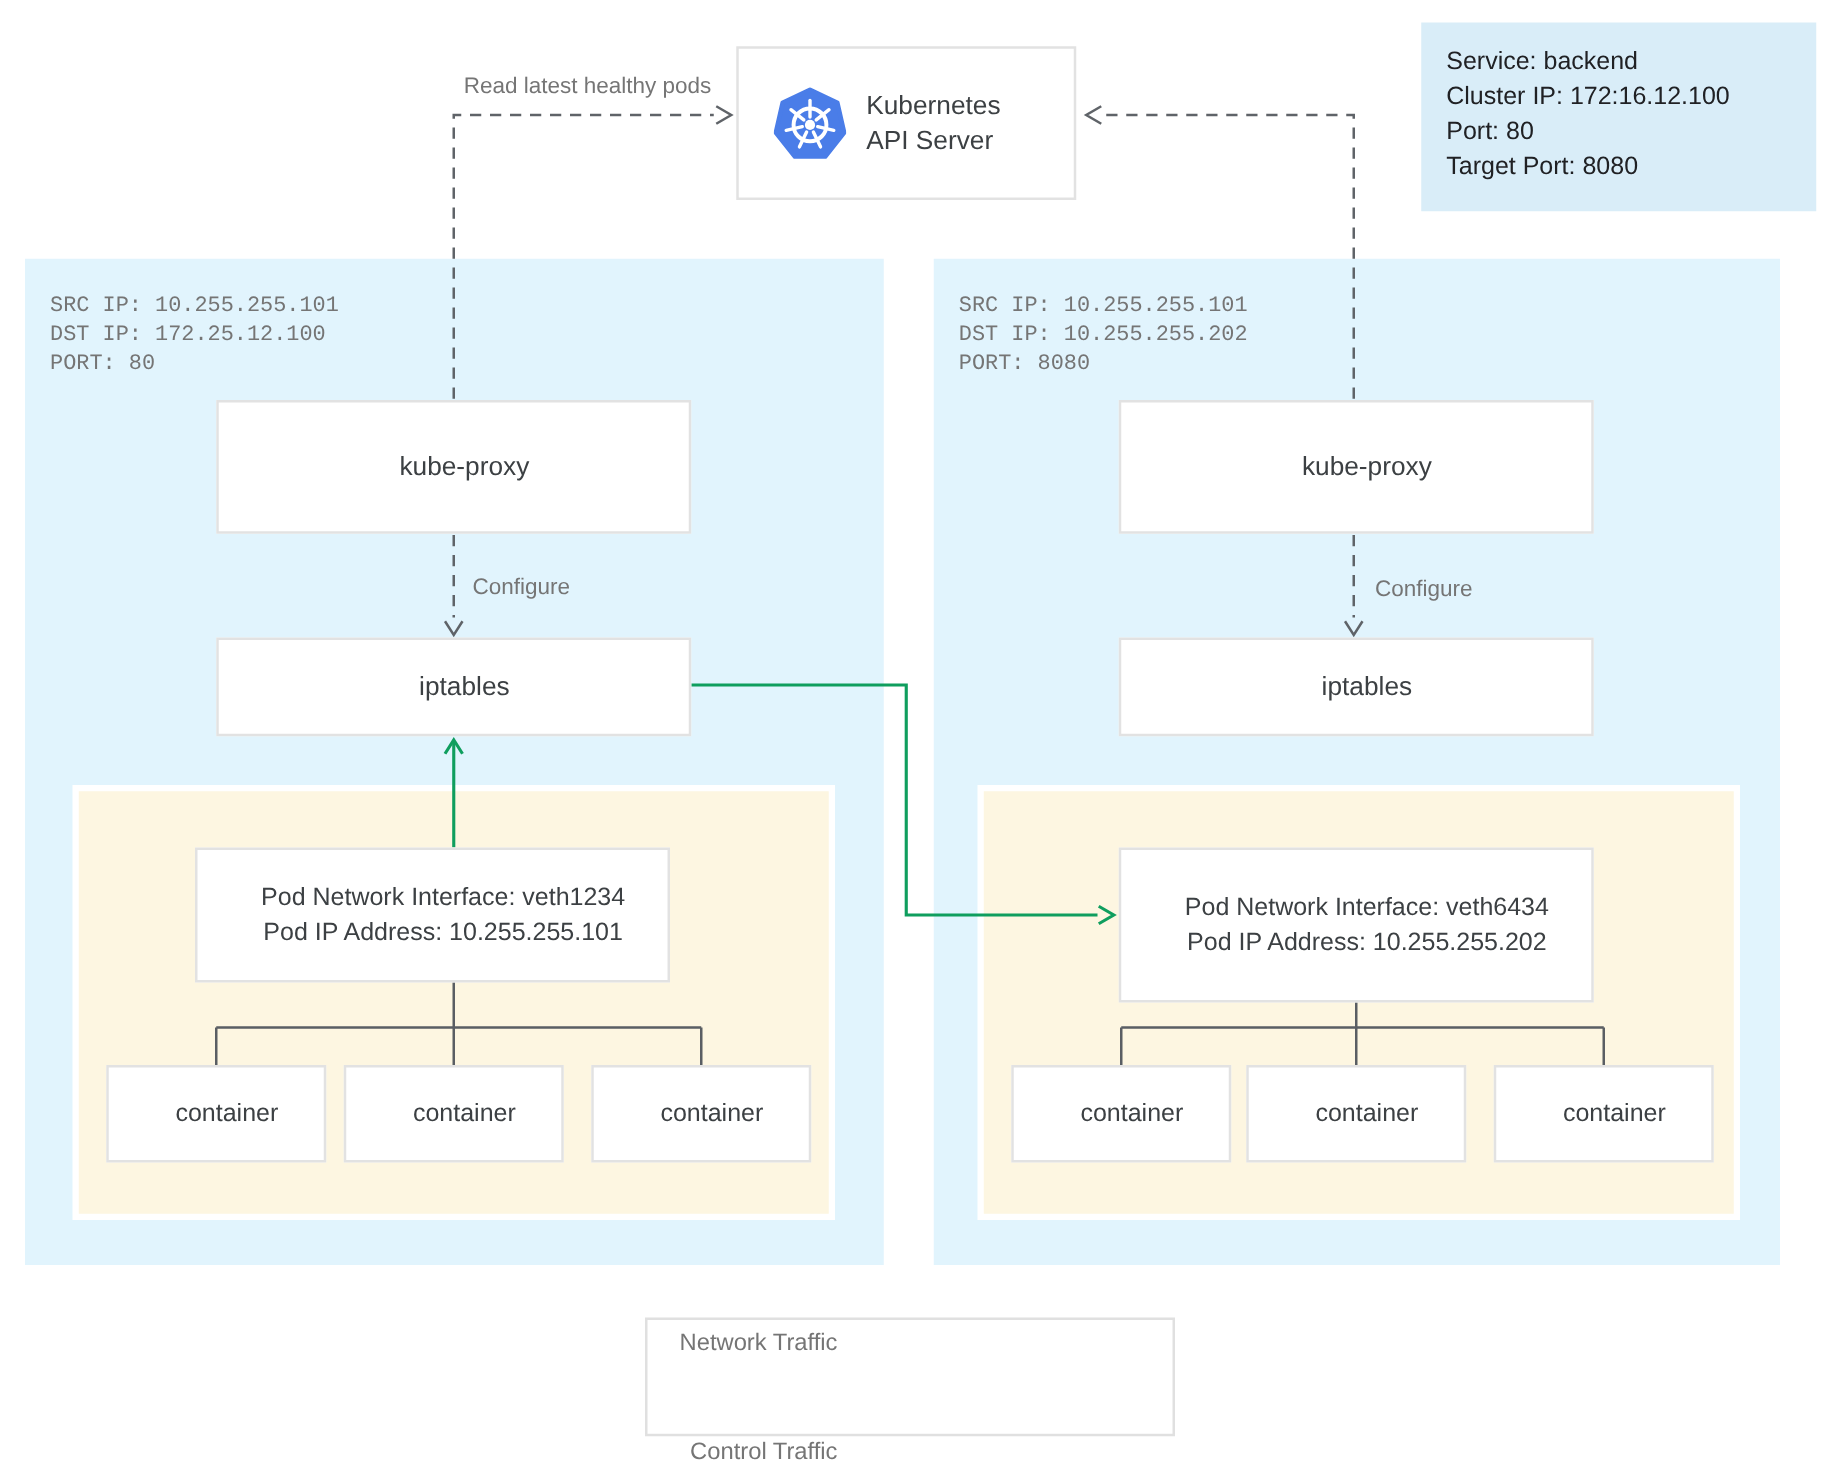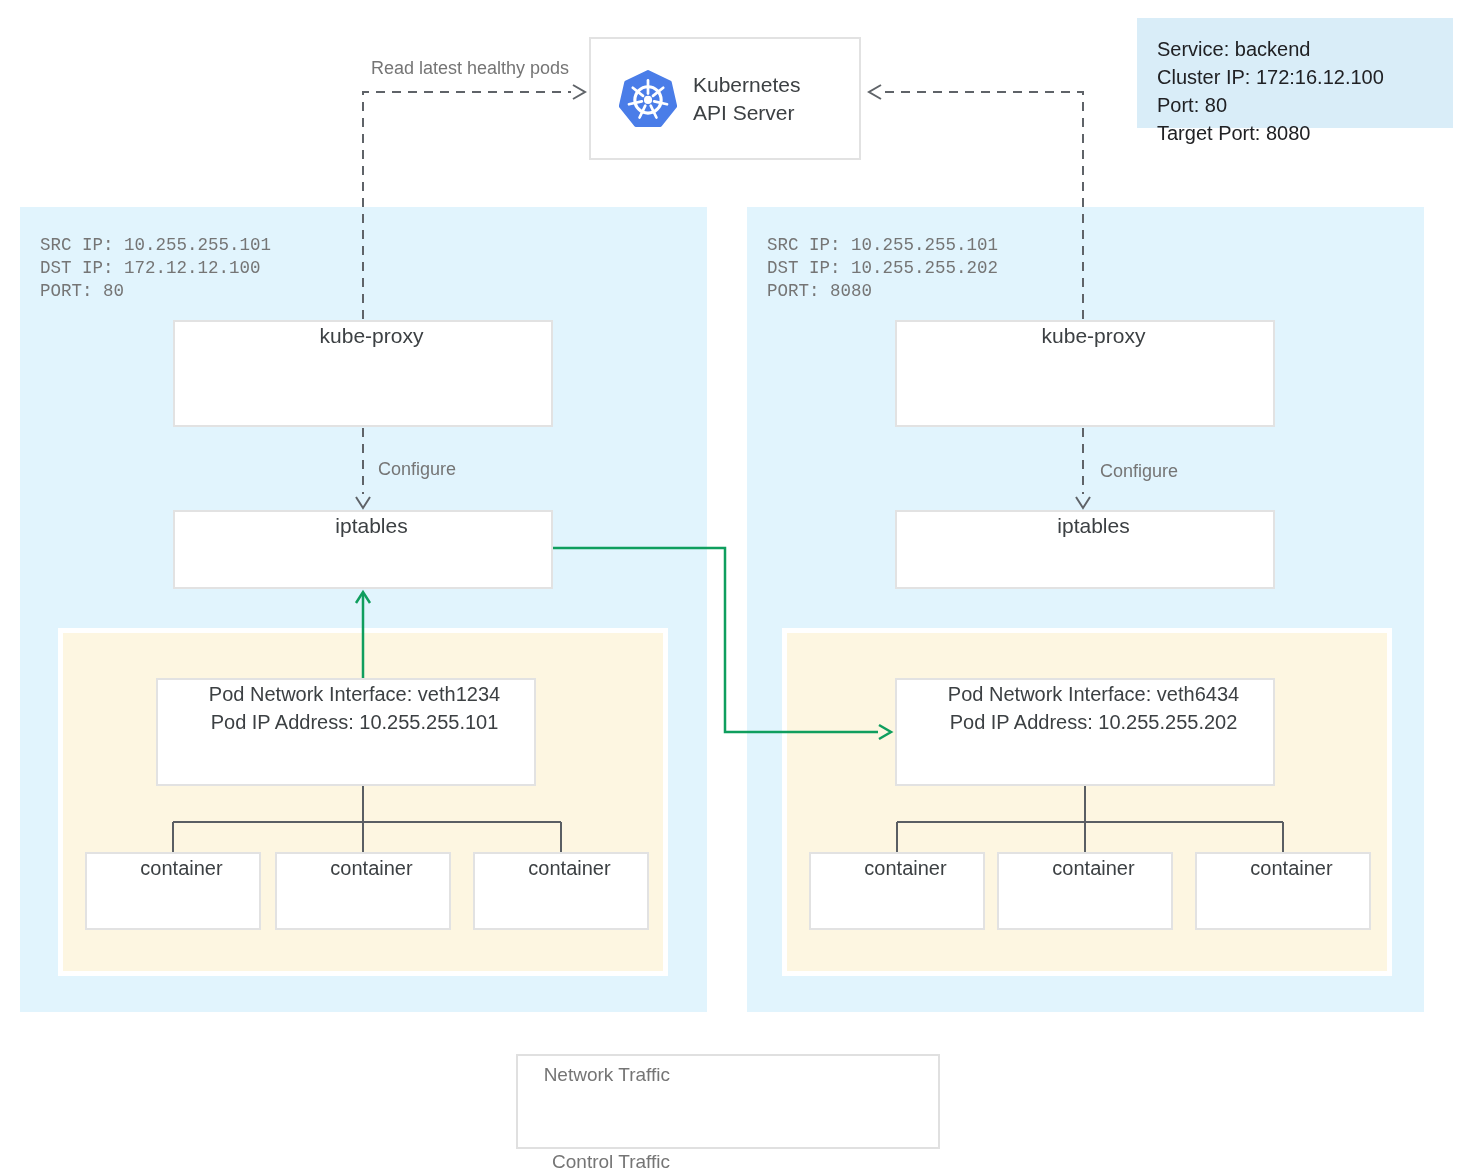--- a/index.html
+++ b/index.html
@@ -19,40 +19,40 @@
   .pod {
     position: absolute;
     background: #fdf6e1;
     box-shadow: 0 0 0 5px #ffffff;
   }
   .white-box {
     position: absolute;
     background: #ffffff;
     border: 2px solid #e2e2e2;
     display: flex;
-    align-items: flex-start;
+    align-items: center;
     justify-content: center;
     text-align: center;
     color: #3c4043;
     font-size: 21px;
     line-height: 28px;
     padding-left: 17px;
   }
   .node-meta {
     position: absolute;
     color: #757575;
     font-size: 17.5px;
     line-height: 23px;
     white-space: nowrap;
     font-family: Liberation Mono, monospace;
   }
   .service-card {
     position: absolute;
     left: 1137px; top: 18px;
-    width: 316px; height: 110px;
+    width: 316px; height: 151px;
     background: #d9edf8;
     padding: 17px 0 0 20px;
     color: #202124;
     font-size: 20px;
     line-height: 28px;
   }
   .api-server {
     position: absolute;
     left: 589px; top: 37px;
     width: 272px; height: 123px;
@@ -187,21 +187,21 @@
     <div>Port: 80</div>
     <div>Target Port: 8080</div>
   </div>
 
   <div class="float-label" style="left:360px; top:58px; width:220px; text-align:center;">Read latest healthy pods</div>
   <div class="float-label" style="left:378px; top:459px;">Configure</div>
   <div class="float-label" style="left:1100px; top:461px;">Configure</div>
 
   <div class="node-meta" style="left:40px; top:234px;">
     <div>SRC IP: 10.255.255.101</div>
-    <div>DST IP: 172.12.12.100</div>
+    <div>DST IP: 172.25.12.100</div>
     <div>PORT: 80</div>
   </div>
 
   <div class="node-meta" style="left:767px; top:234px;">
     <div>SRC IP: 10.255.255.101</div>
     <div>DST IP: 10.255.255.202</div>
     <div>PORT: 8080</div>
   </div>
 
   <div class="white-box" style="left:173px; top:320px; width:380px; height:107px;">
@@ -225,21 +225,21 @@
   <div class="white-box" style="left:473px; top:852px; width:176px; height:78px; font-size:20px;">
     <span>container</span>
   </div>
 
   <div class="white-box" style="left:895px; top:320px; width:380px; height:107px;">
     <span>kube-proxy</span>
   </div>
   <div class="white-box" style="left:895px; top:510px; width:380px; height:79px;">
     <span>iptables</span>
   </div>
-  <div class="white-box" style="left:895px; top:678px; width:380px; height:108px; font-size:20px;">
+  <div class="white-box" style="left:895px; top:678px; width:380px; height:124px; font-size:20px;">
     <div>
       <div>Pod Network Interface: veth6434</div>
       <div>Pod IP Address: 10.255.255.202</div>
     </div>
   </div>
   <div class="white-box" style="left:809px; top:852px; width:176px; height:78px; font-size:20px;">
     <span>container</span>
   </div>
   <div class="white-box" style="left:997px; top:852px; width:176px; height:78px; font-size:20px;">
     <span>container</span>

